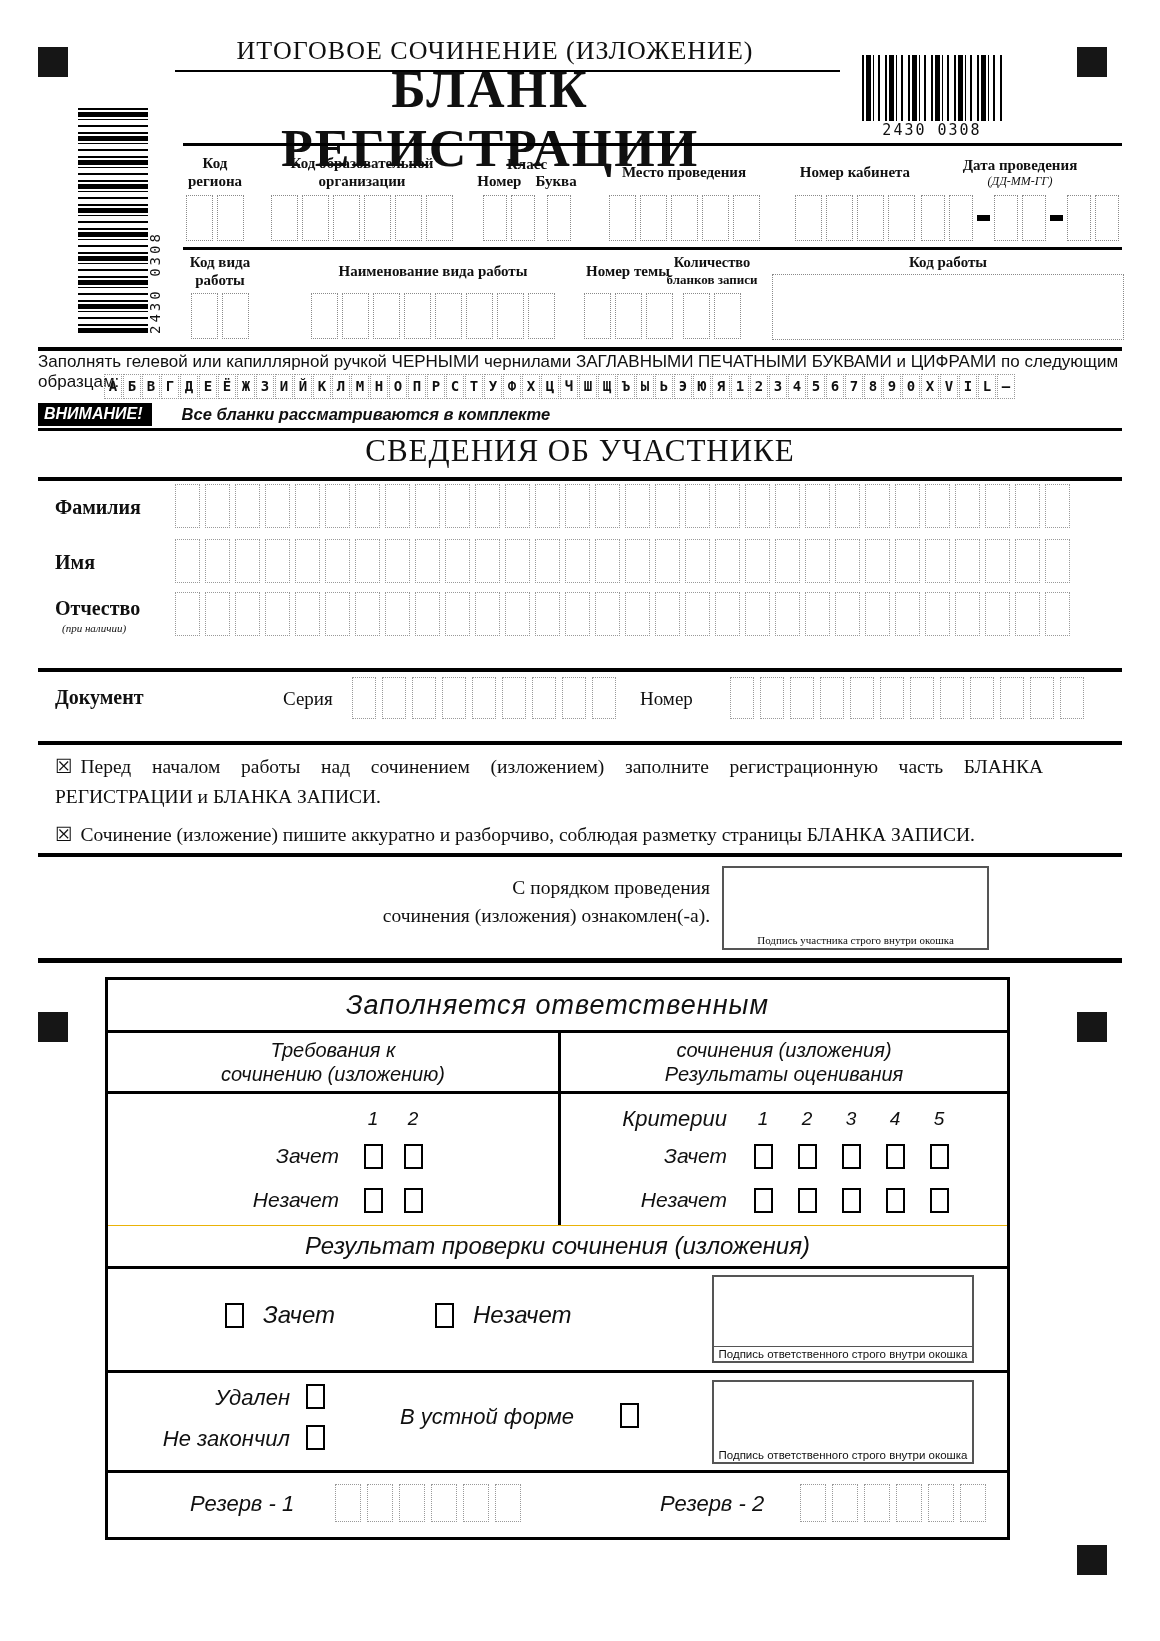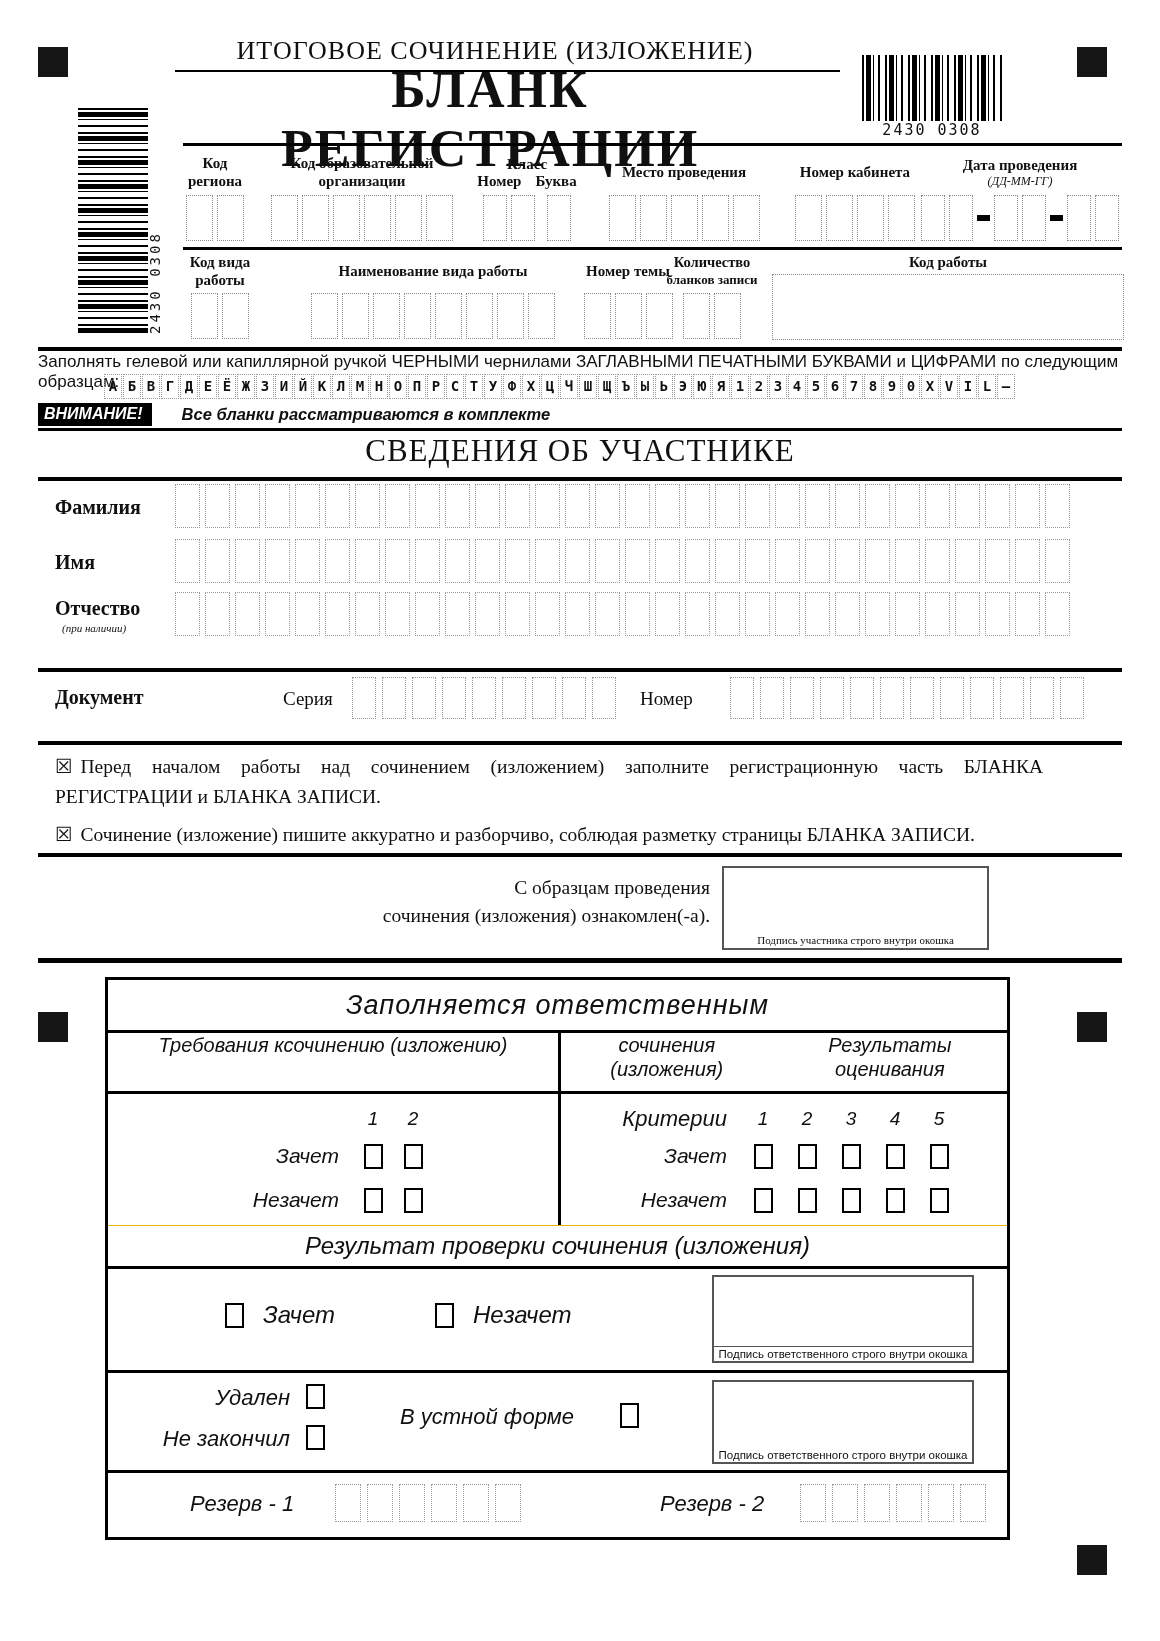--- a/index.html
+++ b/index.html
@@ -66,21 +66,21 @@
   .signbox{position:absolute;border:2px solid #555;background:#fff;}
   .signbox .cap{position:absolute;left:0;right:0;bottom:2px;text-align:center;font-size:11px;}
   
   .obox{position:absolute;left:105px;top:977px;width:905px;height:563px;border:3px solid #000;
     box-sizing:border-box;font-family:"Liberation Sans",sans-serif;font-style:italic;}
   .orow-title{height:50px;border-bottom:3px solid #000;display:flex;align-items:center;justify-content:center;
     font-size:27px;letter-spacing:1px;}
   .ocols{display:flex;border-bottom:3px solid #000;}
   .ocol-l{width:453px;border-right:3px solid #000;box-sizing:border-box;}
   .ocol-r{flex:1;}
-  .ohead{height:58px;display:flex;flex-direction:row;justify-content:center;text-align:center;
+  .ohead{height:58px;display:flex;flex-direction:column;justify-content:center;text-align:center;
     font-size:20px;line-height:24px;}
   .obody{height:131px;position:relative;}
   .otable{position:absolute;top:10px;left:0;}
   .orow{display:grid;align-items:center;justify-items:center;height:44px;}
   .orow.nums{height:30px;font-size:19px;}
   .req .orow{grid-template-columns:245px 40px 40px;}
   .crit .orow{grid-template-columns:180px 44px 44px 44px 44px 44px;}
   .olabel{justify-self:end;padding-right:14px;font-size:21px;}
   .cb{width:19px;height:25px;border:2px solid #000;box-sizing:border-box;background:#fff;}
   .oresult-title{height:40px;border-bottom:3px solid #000;display:flex;align-items:center;justify-content:center;
@@ -459,21 +459,21 @@
   <div class="hline" style="left:38px;top:741px;width:1084px;height:4px;"></div>
 
   <div class="notes">
     <p><span class="bullet">☒</span><span>Перед началом работы над сочинением (изложением) заполните регистрационную часть БЛАНКА РЕГИСТРАЦИИ и БЛАНКА ЗАПИСИ.</span></p>
     <p><span class="bullet">☒</span><span>Сочинение (изложение) пишите аккуратно и разборчиво, соблюдая разметку страницы БЛАНКА ЗАПИСИ.</span></p>
   </div>
 
   <div class="hline" style="left:38px;top:853px;width:1084px;height:4px;"></div>
 
   <div class="ack">
-    <div>С образцам проведения</div>
+    <div>С порядком проведения</div>
     <div>сочинения (изложения) ознакомлен(-а).</div>
   </div>
   <div class="signbox" style="left:722px;top:866px;width:263px;height:80px;">
     <div class="cap">Подпись участника строго внутри окошка</div>
   </div>
 
   <div class="hline" style="left:38px;top:958px;width:1084px;height:5px;"></div>
 
   <div class="obox">
     <div class="orow-title">Заполняется ответственным</div>

